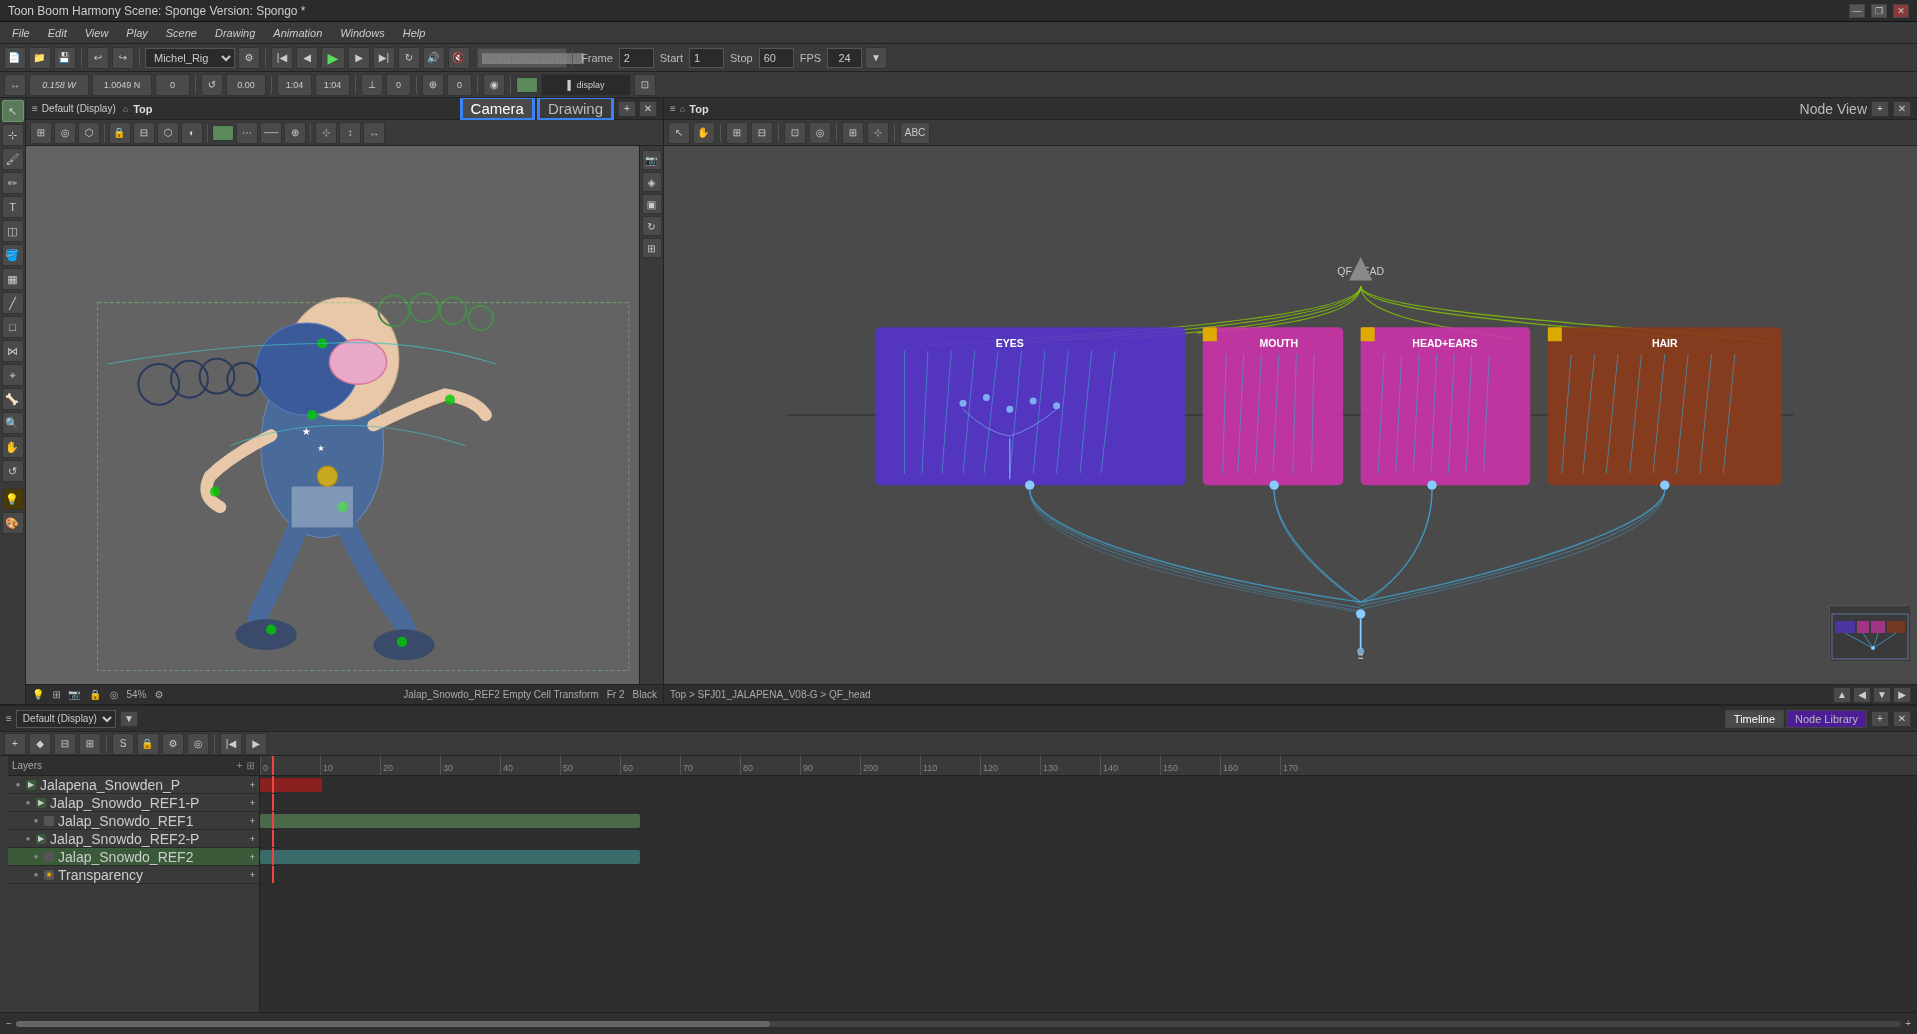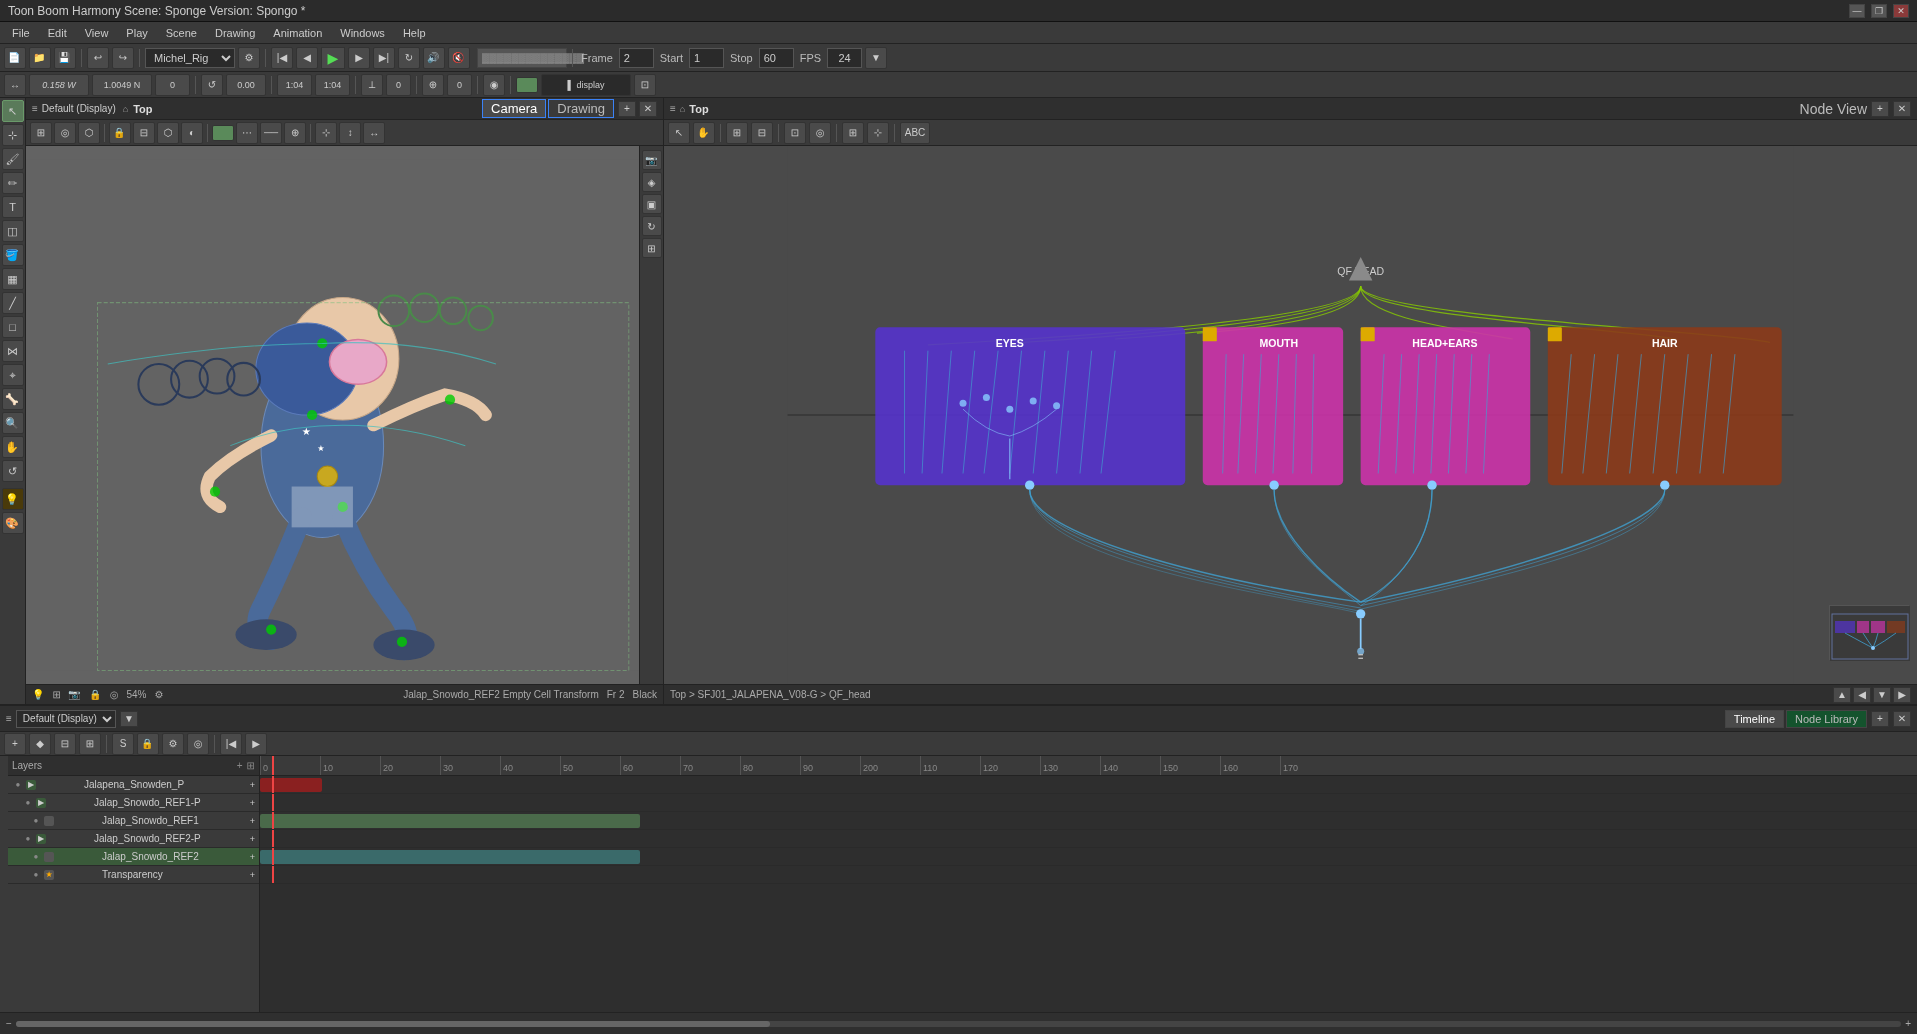--- a/index.html
+++ b/index.html
@@ -53,20 +53,21 @@
       align-items: center;
       padding: 0 4px;
       border-bottom: 1px solid #222;
       gap: 2px;
     }
     .menu-item {
       padding: 2px 8px;
       font-size: 11px;
       color: #ccc;
       cursor: pointer;
+      font-style: italic;
     }
 
     
     #toolbar-main {
       height: 28px;
       background: #3a3a3a;
       display: flex;
       align-items: center;
       padding: 0 4px;
       gap: 3px;
@@ -185,23 +186,23 @@
       align-items: center;
       gap: 3px;
     }
     .vp-tabs {
       display: flex;
       gap: 2px;
       margin-left: 8px;
     }
     .vp-tab {
       padding: 1px 8px;
-      font-size: 13px;
+      font-size: 15px;
       background: #3a3a3a;
-      border: 1px solid #3b82f6;
+      border: 3px solid #3b82f6;
       color: #bbb;
       cursor: pointer;
     }
     .vp-tab.active {
       background: #4a4a4a;
       color: #fff;
     }
     .vp-controls {
       display: flex;
       align-items: center;
@@ -299,21 +300,21 @@
       gap: 4px;
     }
     .timeline-tabs {
       display: flex;
       gap: 2px;
       align-items: center;
     }
     .timeline-tab {
       padding: 2px 8px;
       font-size: 11px;
-      background: #14532d;
+      background: #4c1d95;
       border: 1px solid #444;
       color: #bbb;
       cursor: pointer;
     }
     .timeline-tab.active {
       background: #4a4a4a;
       color: #fff;
     }
     .timeline-controls {
       height: 24px;
@@ -349,27 +350,26 @@
     .layer-row {
       height: 18px;
       display: flex;
       align-items: center;
       padding: 0 4px;
       border-bottom: 1px solid #2a2a2a;
       gap: 2px;
     }
     .layer-row.selected { background: #3a5a3a; }
     .layer-name {
-      font-size: 10px;
+      font-size: 14px;
       color: #ccc;
       flex: 1;
       white-space: nowrap;
       overflow: hidden;
       text-overflow: ellipsis;
-      margin-left: 44px;
     }
     .layer-vis-btn {
       width: 12px;
       height: 12px;
       font-size: 8px;
       display: flex;
       align-items: center;
       justify-content: center;
       cursor: pointer;
       color: #888;

